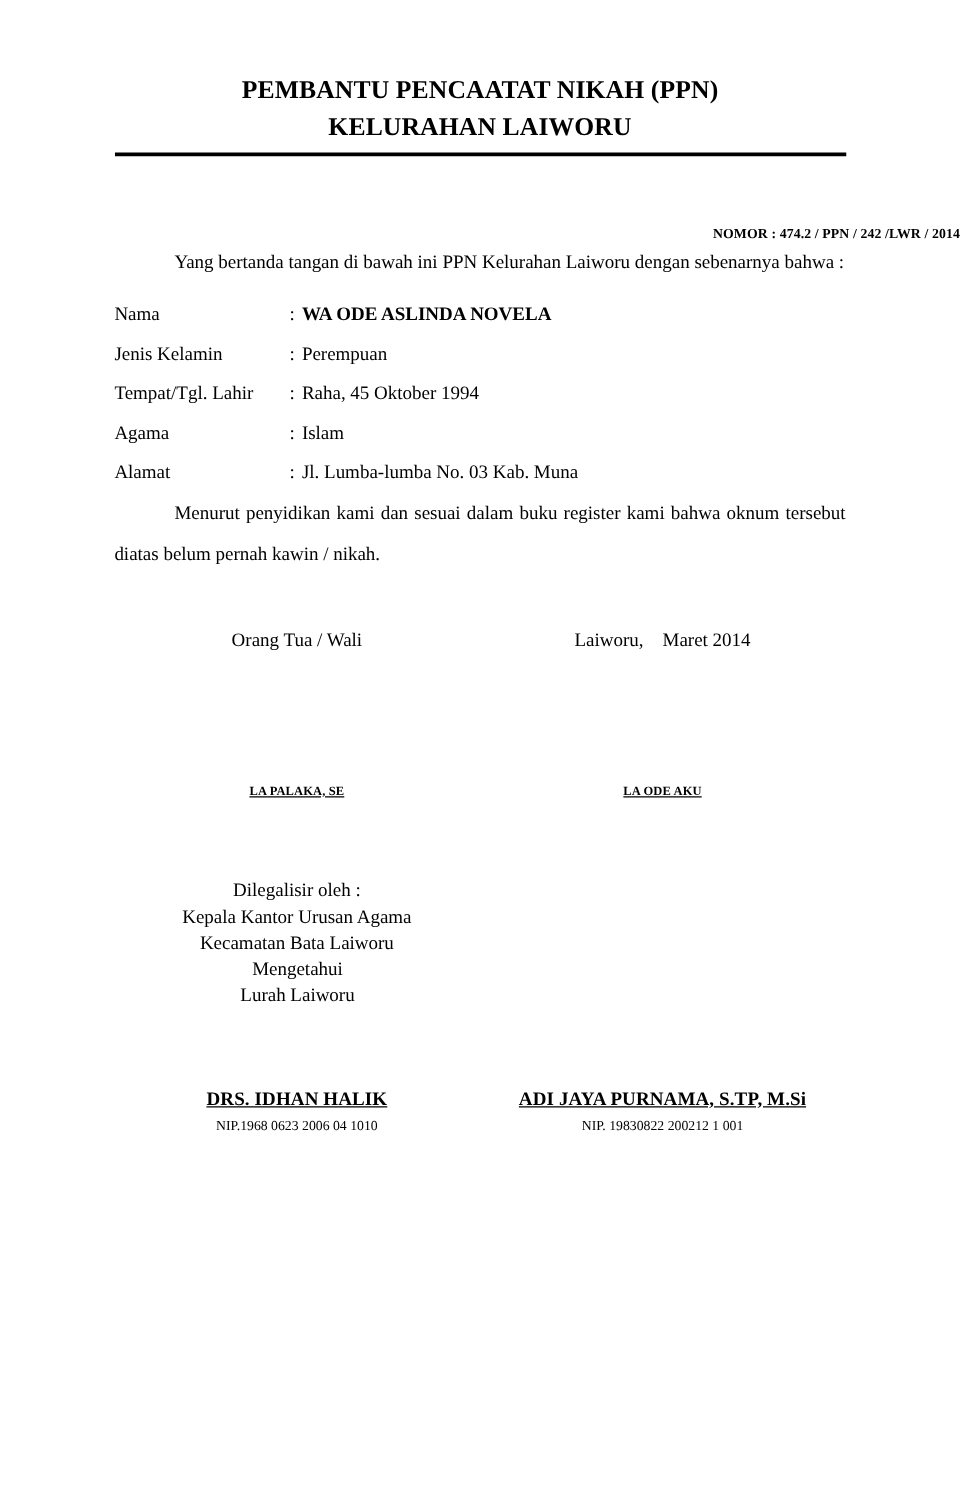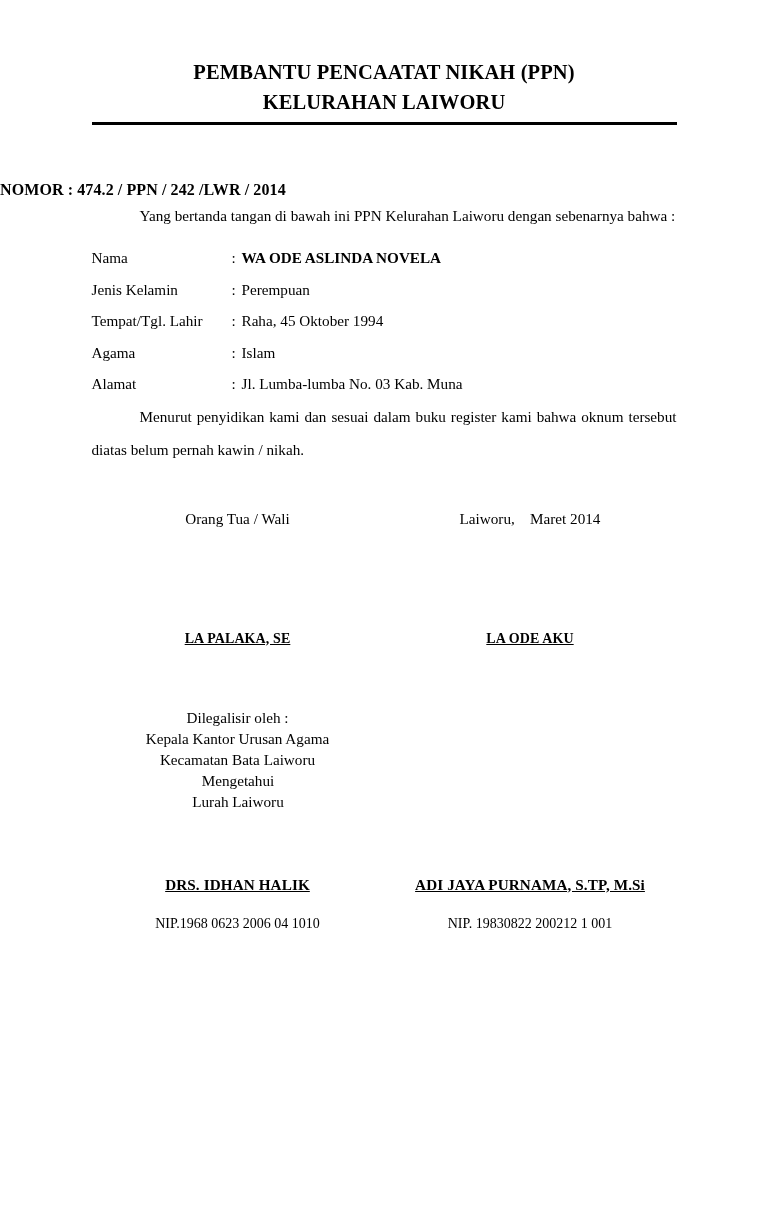--- a/index.html
+++ b/index.html
@@ -37,23 +37,23 @@
   }
   .title-rule {
     width: 585px;
     height: 3px;
     background: #000;
     margin: 5px auto 0 auto;
   }
 
   
   .nomor {
-    text-align: left;
-    font-weight: bold;
-    font-size: 16px;
+    text-align: right;
+    font-weight: bold;
+    font-size: 11px;
     margin-top: 56px;
     letter-spacing: 0.1px;
   }
 
   
   .body-wrap {
     margin: 0 auto;
     width: 585px;
     padding-left: 0;
     font-size: 15.2px;
@@ -112,42 +112,42 @@
 
   .row-head { margin-top: 40px; }
   .row-head .col-left { padding-top: 0px; }
 
   .sig-place { white-space: pre; }
 
   .row-names { margin-top: 93px; }
   .name-underline {
     font-weight: bold;
     text-decoration: underline;
-    font-size: 14px;
+    font-size: 10px;
     letter-spacing: 0.1px;
     text-align: center;
   }
 
   .row-legal { margin-top: 55px; flex-direction: column; }
   .row-legal .col-left, .row-legal .col-right { line-height: 21px; }
   .legal-line { display: block; }
 
   .row-final { margin-top: 62px; }
   .row-final .col-left, .row-final .col-right { line-height: 21px; }
   .final-name {
     font-weight: bold;
     text-decoration: underline;
     font-size: 15.2px;
     display: inline-block;
     letter-spacing: 0.1px;
   }
   .final-nip {
     display: block;
-    font-size: 14px;
-    margin-top: 18px;
+    font-size: 11px;
+    margin-top: 1px;
   }
 </style>
 </head>
 <body>
 
 <div class="page">
 
   <div class="header">
     <div class="header-line">PEMBANTU PENCAATAT NIKAH (PPN)</div>
     <div class="header-line">KELURAHAN LAIWORU</div>

